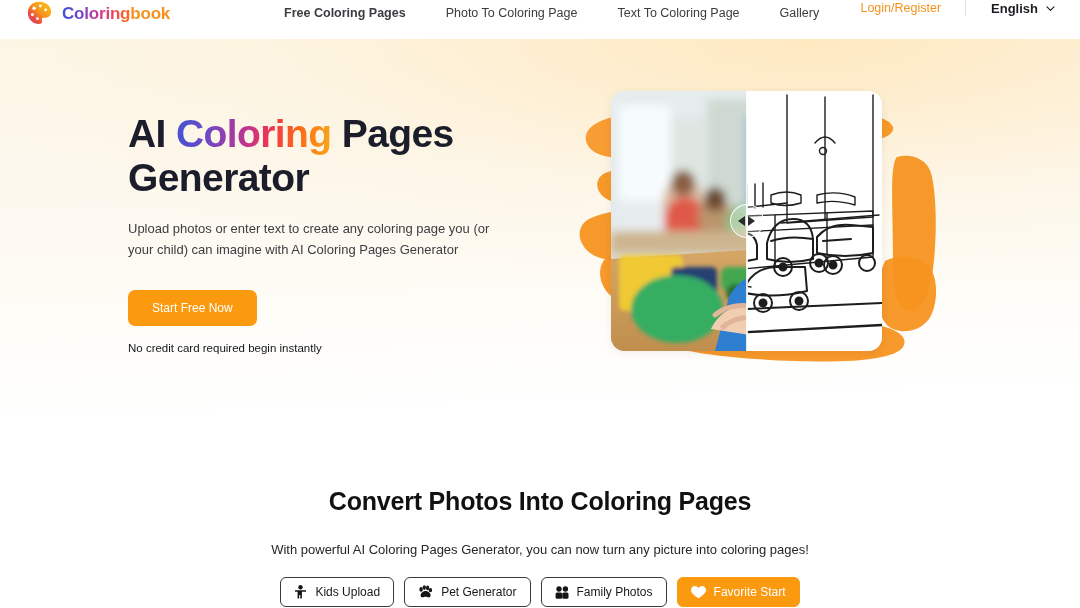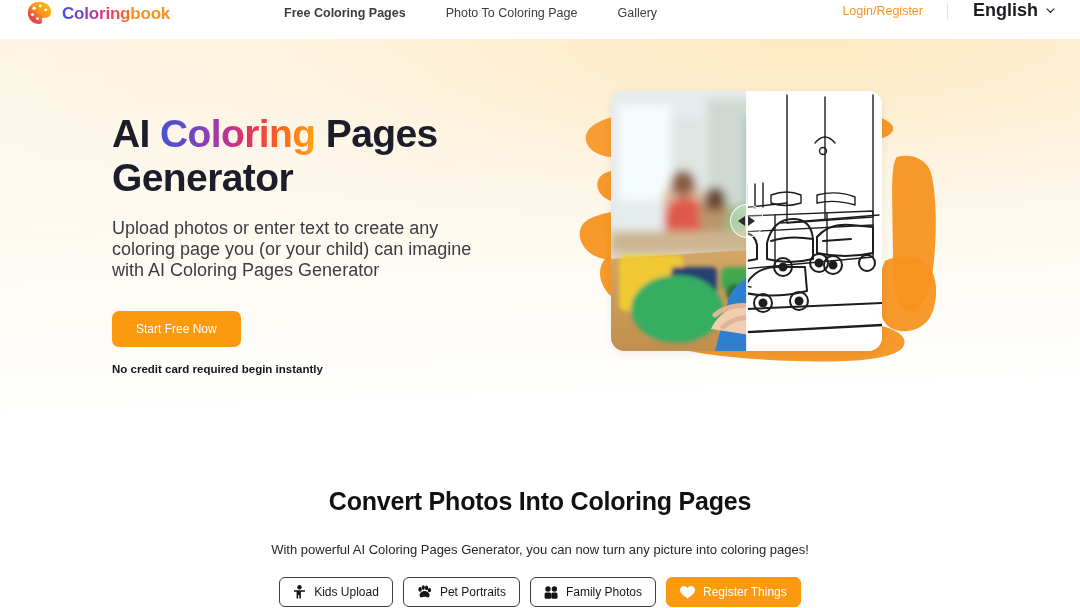--- a/index.html
+++ b/index.html
@@ -39,60 +39,60 @@
   .header-right { margin-left: auto; display: flex; align-items: center; gap: 8px; }
   .login-link {
     font-size: 12.5px; color: #f5921e; text-decoration: none;
     cursor: pointer; white-space: nowrap; padding-right: 16px;
   }
   .hr-divider { width: 1px; height: 16px; background: #e2e2e6; }
   .lang {
     display: flex; align-items: center; gap: 7px;
     padding-left: 17px; cursor: pointer;
   }
-  .lang-label { font-size: 18px; font-weight: bold; color: #1c1c22; }
+  .lang-label { font-size: 13px; font-weight: bold; color: #1c1c22; }
   .chev { width: 11px; height: 11px; display: block; }
 
   
   .hero {
     position: relative;
     height: 400px;
     background:
       radial-gradient(120% 95% at 75% 0%, rgba(255,221,160,0.55) 0%, rgba(255,236,200,0.20) 42%, rgba(255,255,255,0) 68%),
       linear-gradient(178deg, #fdf6e6 0%, #fdf8ee 33%, #fefcf6 62%, #ffffff 88%);
     overflow: hidden;
   }
 
   .hero-inner {
     position: relative; width: 1080px; height: 100%;
   }
 
-  .hero-copy { position: absolute; left: 112px; top: 73px; width: 400px; }
+  .hero-copy { position: absolute; left: 128px; top: 73px; width: 400px; }
   .h1 {
     font-size: 39px; line-height: 44px; font-weight: bold;
     color: #1b1d2b; letter-spacing: -0.6px;
   }
   .h1 .grad {
     background: linear-gradient(95deg,#4453d4 0%,#6a49c6 20%,#b5369b 42%,#ef3355 60%,#fb6a16 78%,#fba919 100%);
     -webkit-background-clip: text; background-clip: text;
     -webkit-text-fill-color: transparent; color: transparent;
   }
   .sub {
     margin-top: 18px; width: 390px;
-    font-size: 18px; line-height: 21px; color: #3c3c42;
+    font-size: 13px; line-height: 21px; color: #3c3c42;
   }
   .cta {
     display: inline-block; margin-top: 30px;
     background: #fb9a0e; color: #ffffff;
     font-size: 12px; font-family: inherit;
     border: none; border-radius: 7px;
     padding: 11px 24px; cursor: pointer;
   }
   .note {
-    margin-top: 16px; font-size: 11.5px; font-weight: bold; color: #15161c;
+    margin-top: 16px; font-size: 11.5px; font-weight: normal; color: #15161c;
   }
 
   
   .visual { position: absolute; left: 545px; top: 22px; width: 430px; height: 310px; }
   .brush { position: absolute; inset: 0; width: 430px; height: 310px; }
 
   .compare {
     position: absolute; left: 66px; top: 30px;
     width: 271px; height: 260px;
     border-radius: 14px; overflow: hidden;
@@ -163,20 +163,21 @@
       <circle cx="23.3" cy="11.7" r="1.6" fill="#ffffff"></circle>
     </svg>
     <div class="logo-text">
       <span class="lt-a">Coloring</span><span class="lt-b">book</span>
     </div>
   </div>
 
   <nav class="nav">
     <a href="#">Free Coloring Pages</a>
     <a href="#">Photo To Coloring Page</a>
+    <a href="#">Text To Coloring Page</a>
     <a href="#">Gallery</a>
   </nav>
 
   <div class="header-right">
     <a href="#" class="login-link">Login/Register</a>
     <div class="hr-divider"></div>
     <div class="lang">
       <span class="lang-label">English</span>
       <svg class="chev" viewBox="0 0 12 12">
         <path d="M2.2 4.3 L6 8.1 L9.8 4.3" fill="none" stroke="#1c1c22" stroke-width="1.25" stroke-linecap="round" stroke-linejoin="round"></path>
@@ -388,33 +389,33 @@
     </button>
 
     <button class="chip">
       <svg width="15" height="14" viewBox="0 0 15 14">
         <ellipse cx="3.1" cy="4.4" rx="1.7" ry="2.3" fill="#151518"></ellipse>
         <ellipse cx="6.3" cy="2.6" rx="1.6" ry="2.3" fill="#151518"></ellipse>
         <ellipse cx="9.6" cy="2.9" rx="1.6" ry="2.3" fill="#151518"></ellipse>
         <ellipse cx="12.4" cy="5.1" rx="1.7" ry="2.2" fill="#151518"></ellipse>
         <path d="M7.6 6.1 c2.8 0 5 2.3 5 4.3 c0 1.6 -1.4 2.3 -2.9 1.8 c-1.4 -.5 -2.8 -.5 -4.2 0 c-1.5 .5 -2.9 -.2 -2.9 -1.8 c0 -2 2.2 -4.3 5 -4.3 z" fill="#151518"></path>
       </svg>
-      <span>Pet Portraits</span>
+      <span>Pet Generator</span>
     </button>
 
     <button class="chip">
       <svg width="14" height="13" viewBox="0 0 14 13">
         <circle cx="4" cy="3" r="2.7" fill="#151518"></circle>
         <circle cx="10.4" cy="3" r="2.7" fill="#151518"></circle>
         <rect x="0.6" y="6.6" width="6.6" height="6.2" rx="1.5" fill="#151518"></rect>
         <rect x="7.3" y="6.6" width="6.2" height="6.2" rx="1.5" fill="#151518"></rect>
       </svg>
       <span>Family Photos</span>
     </button>
 
     <button class="chip active">
       <svg width="15" height="13" viewBox="0 0 15 13">
         <path d="M7.5 12.4 C2.2 8.8 0 6.5 0 4 C0 1.7 1.7 0 3.9 0 C5.3 0 6.7 .8 7.5 2 C8.3 .8 9.7 0 11.1 0 C13.3 0 15 1.7 15 4 C15 6.5 12.8 8.8 7.5 12.4 Z" fill="#ffffff"></path>
       </svg>
-      <span>Register Things</span>
+      <span>Favorite Start</span>
     </button>
   </div>
 </section>
 
 </body></html>

